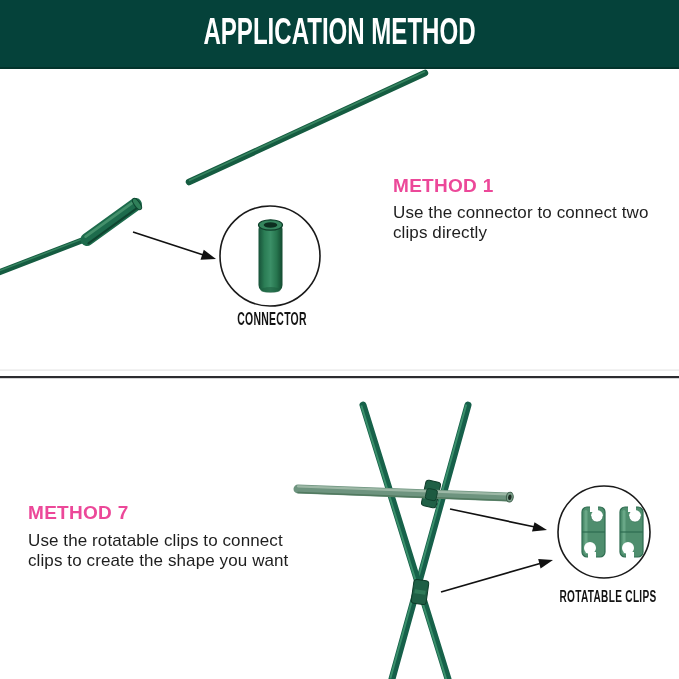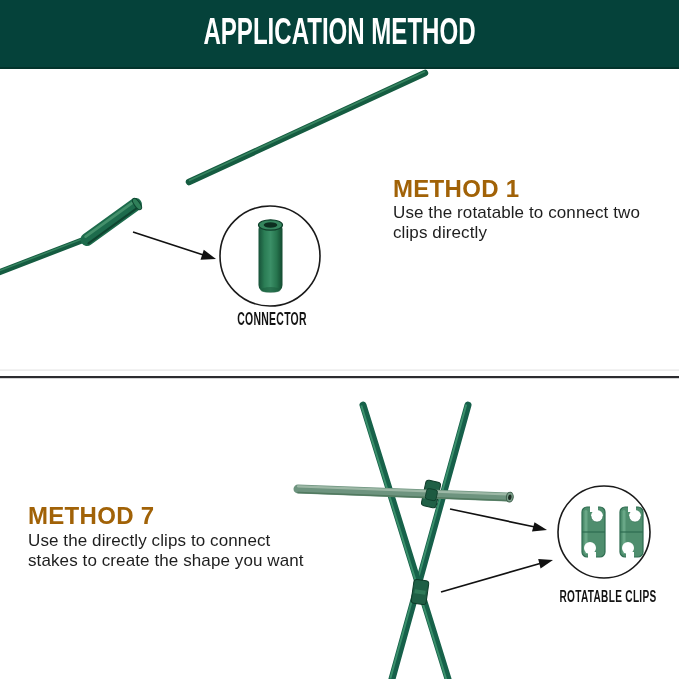--- a/index.html
+++ b/index.html
@@ -12,21 +12,21 @@
     border-bottom:2px solid #03332b;box-sizing:border-box;
   }
   .banner-title{
     display:block;width:100%;height:67px;line-height:64px;text-align:center;
     color:#ffffff;font-weight:bold;font-size:37px;letter-spacing:0px;
     transform:scaleX(0.65);transform-origin:center;white-space:nowrap;
   }
   .gfx{position:absolute;left:0;top:0;width:679px;height:679px;}
   .abs{position:absolute;}
   .m-heading{
-    font-size:24px;font-weight:bold;color:#a16207;letter-spacing:0.3px;white-space:nowrap;
+    font-size:19px;font-weight:bold;color:#ec4899;letter-spacing:0.3px;white-space:nowrap;
   }
   .m-desc{
     font-size:17px;color:#1e1e1e;line-height:20px;letter-spacing:0.1px;white-space:nowrap;
   }
   .callout-label{
     font-weight:bold;color:#131313;text-align:center;white-space:nowrap;
     transform-origin:center;letter-spacing:0.5px;
   }
   .connector-label{width:180px;font-size:18px;transform:scaleX(0.58);}
   .rclips-label{width:200px;font-size:16px;transform:scaleX(0.63);}
@@ -144,25 +144,25 @@
         <g>
           <use href="#rclip" transform="translate(578,505)"></use>
           <use href="#rclip" transform="translate(616,505)"></use>
         </g>
       </g>
     </g>
   </svg>
 
   <div class="abs m-heading" style="left:393px;top:175px;">METHOD 1</div>
   <div class="abs m-desc" style="left:393px;top:203px;">
-    <div>Use the rotatable to connect two</div>
+    <div>Use the connector to connect two</div>
     <div>clips directly</div>
   </div>
   <div class="abs callout-label connector-label" style="left:182px;top:309px;">CONNECTOR</div>
 
   <div class="abs m-heading" style="left:28px;top:502px;">METHOD 7</div>
   <div class="abs m-desc" style="left:28px;top:531px;line-height:19.5px;">
-    <div>Use the directly clips to connect</div>
-    <div>stakes to create the shape you want</div>
+    <div>Use the rotatable clips to connect</div>
+    <div>clips to create the shape you want</div>
   </div>
   <div class="abs callout-label rclips-label" style="left:508px;top:588px;">ROTATABLE CLIPS</div>
 
 </div>
 
 </body></html>

